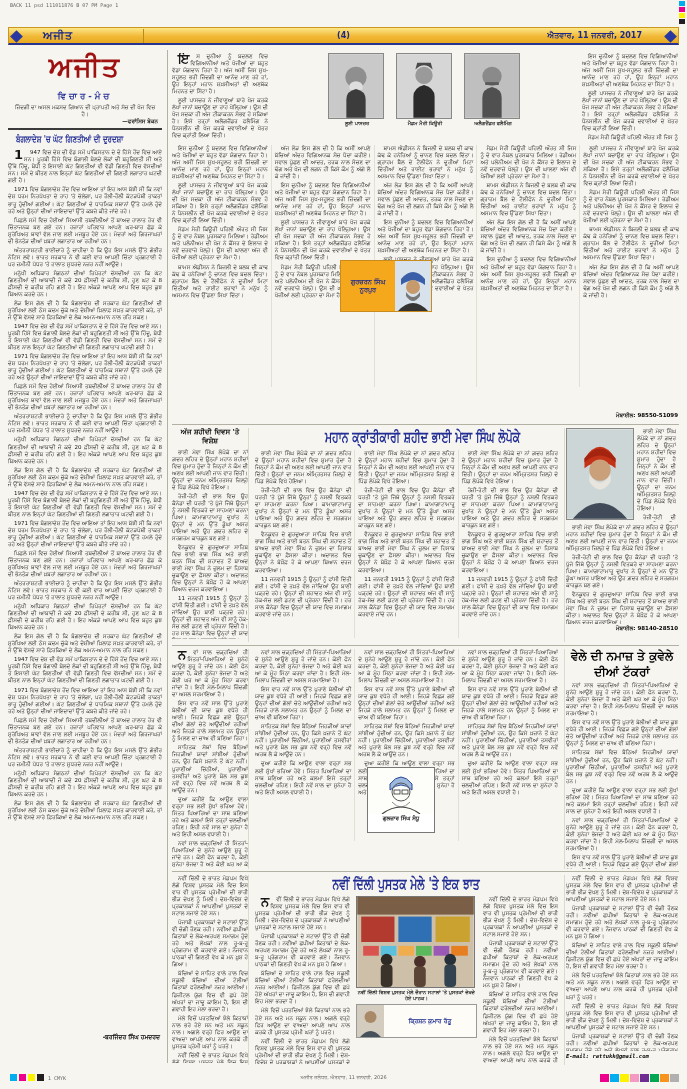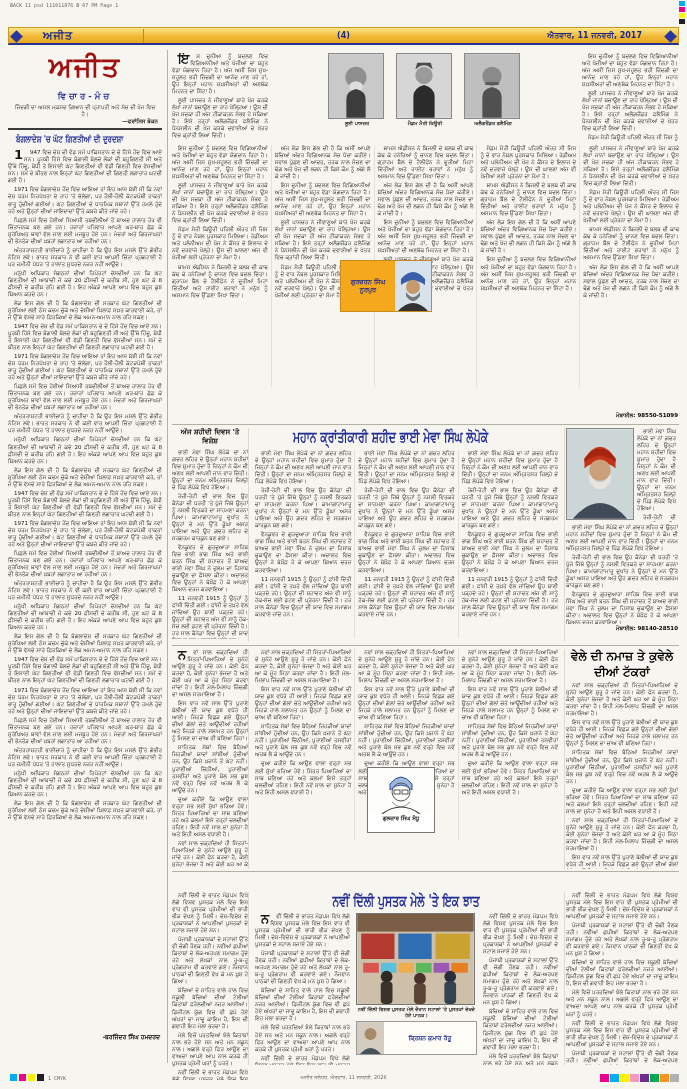--- a/index.html
+++ b/index.html
@@ -46,21 +46,21 @@
   .vm-attr{font-size:5.5px;font-weight:bold;color:#111;text-align:right;padding-right:4px}
   .lc-head{text-align:center;font-size:9px;margin:4px 0 3px;color:#232e95;font-weight:bold;height:12px;overflow:hidden}
   .lc-body{height:882px}
   .lc-sign{font-size:6px;font-weight:bold;text-align:right;padding-right:2px;margin-top:2px}
 
   
   .band{position:absolute;left:172px;width:507px}
   .sci{top:50px;height:370px}
   .mewa{top:424px;height:218px;border-top:1px solid #b3b0a4;padding-top:3px;display:flex}
   .nava{top:645px;height:224px;border-top:1px solid #b3b0a4;padding-top:3px;display:flex}
-  .book{top:871px;height:194px;border-top:1px solid #b3b0a4;padding-top:20px;display:flex}
+  .book{top:871px;height:194px;border-top:1px solid #b3b0a4;padding-top:3px;display:flex}
 
   
   .sci-head{padding-left:30px;font-size:20px;line-height:1.15;height:28px;overflow:hidden}
   .sci-row1{display:flex;height:88px;margin-top:3px;overflow:hidden}
   .sci-c1{width:96px;margin-right:7px}
   .sci-photos{width:300px;display:flex;justify-content:center;gap:10px}
   .sci-photos figure{width:58px}
   .sci-photos svg{width:56px;height:66px;display:block;border:1px solid #888}
   .sci-photos figcaption{font-size:5px;text-align:center;margin-top:1px;font-weight:bold;color:#222;white-space:nowrap;overflow:hidden}
   .sci-c5{width:96px;margin-left:7px}
@@ -70,21 +70,21 @@
   .sci-inset svg{width:36px;height:50px;display:block}
   .sci-contact{position:absolute;right:1px;bottom:1px;font-size:5.5px;font-weight:bold;background:#f6f5f0;padding-left:4px}
 
   
   .c-kick{width:76px;flex:none;overflow:hidden}
   .c-mid{width:317px;flex:none;border-left:1px solid #ddd9cc;border-right:1px solid #ddd9cc;padding:0 6px;position:relative;overflow:hidden}
   .c-right{width:112px;flex:none;overflow:hidden;margin-left:1px}
   .cols3{column-count:3;column-gap:7px;column-rule:1px solid #e2dfd4;overflow:hidden}
 
   .kicker{font-size:7px;font-weight:bold;text-align:center;line-height:1.25;margin-bottom:3px}
-  .mewa-head{font-size:15px;line-height:1.2;height:20px;text-align:left;overflow:hidden;margin-bottom:2px}
+  .mewa-head{font-size:15px;line-height:1.2;height:20px;text-align:right;overflow:hidden;margin-bottom:2px}
   .mewa-body{height:188px}
   .mewa-inset{position:absolute;left:97px;top:98px;width:110px;height:30px;background:#fffbe8;border-top:2px solid #2aa198;border-bottom:2px solid #2aa198;display:flex;align-items:center;justify-content:center;font-size:7px;font-weight:bold;color:#17857b;text-align:center;line-height:1.25}
   .mewa-photo-row{display:flex;gap:3px;height:94px;overflow:hidden}
   .mewa-photo-row svg{width:68px;height:92px;flex:none;border:1px solid #888}
   .mewa-side{width:39px}
   .mewa-below{height:100px;margin-top:2px}
   .mewa-contact{font-size:5.5px;font-weight:bold;text-align:right;margin-top:1px}
 
   .nava-head{font-size:16px;line-height:1.2;height:22px;text-align:center;overflow:hidden;margin-bottom:2px}
   .nava-body{height:192px}

